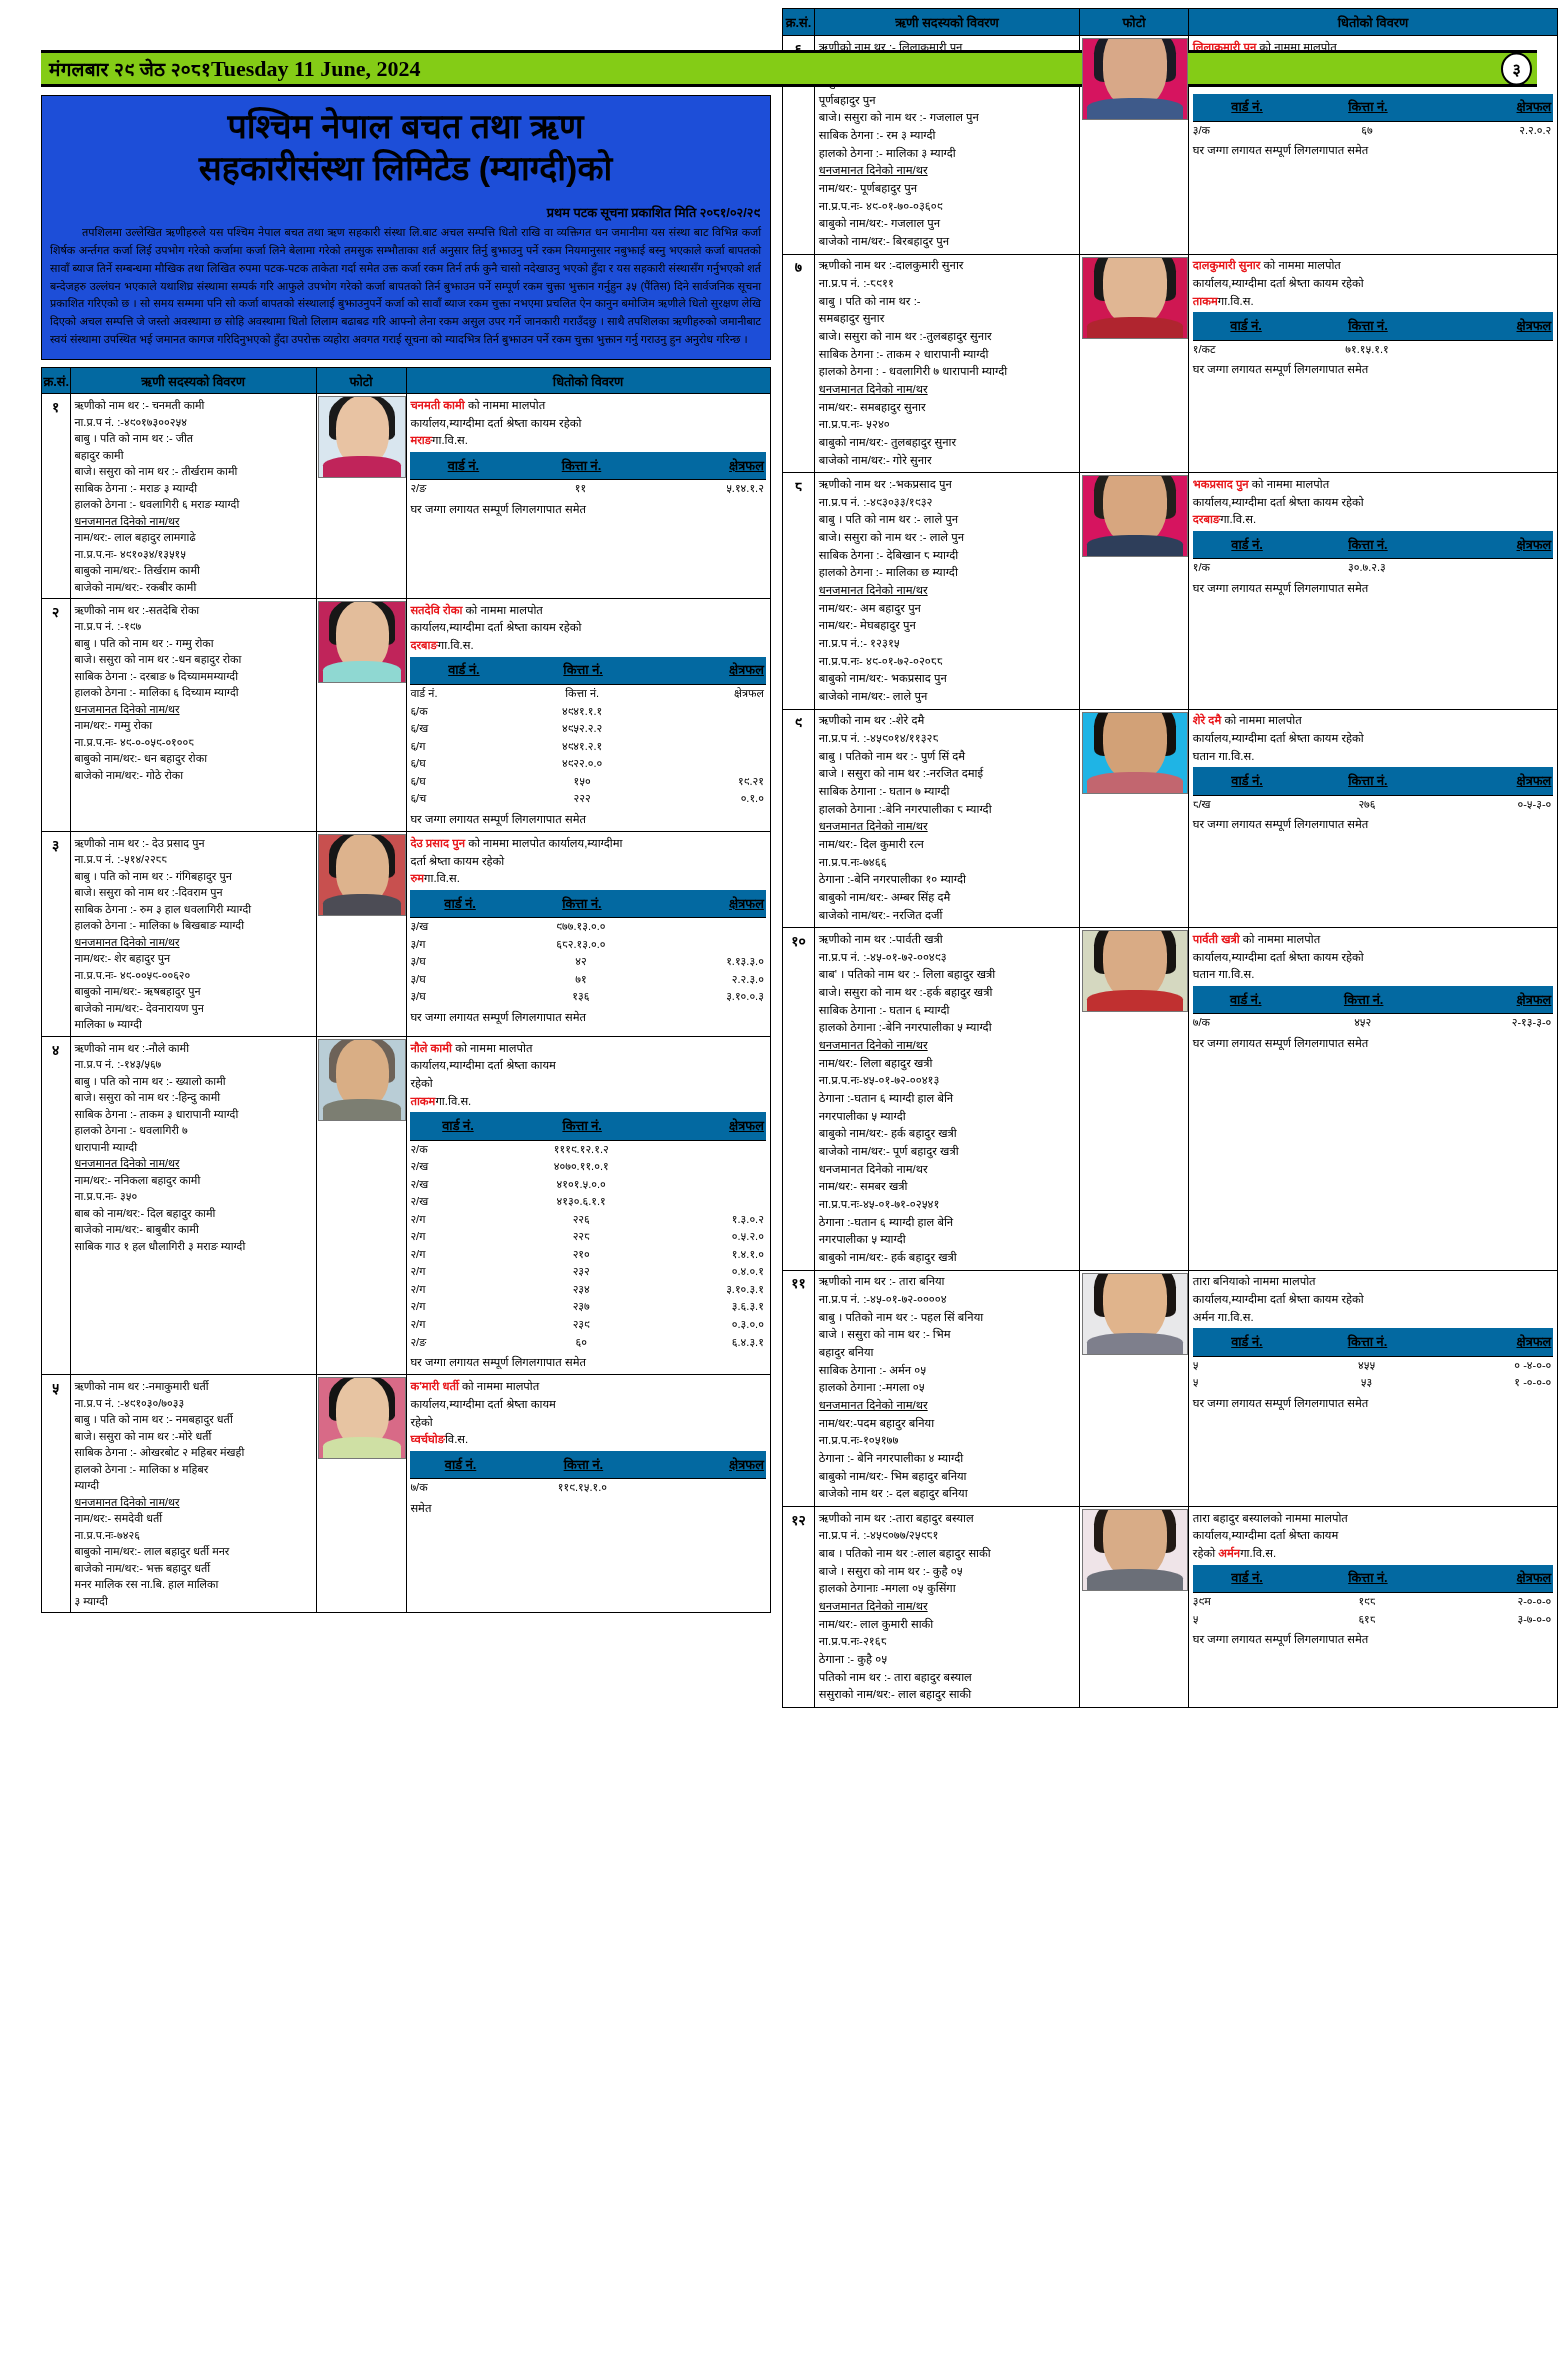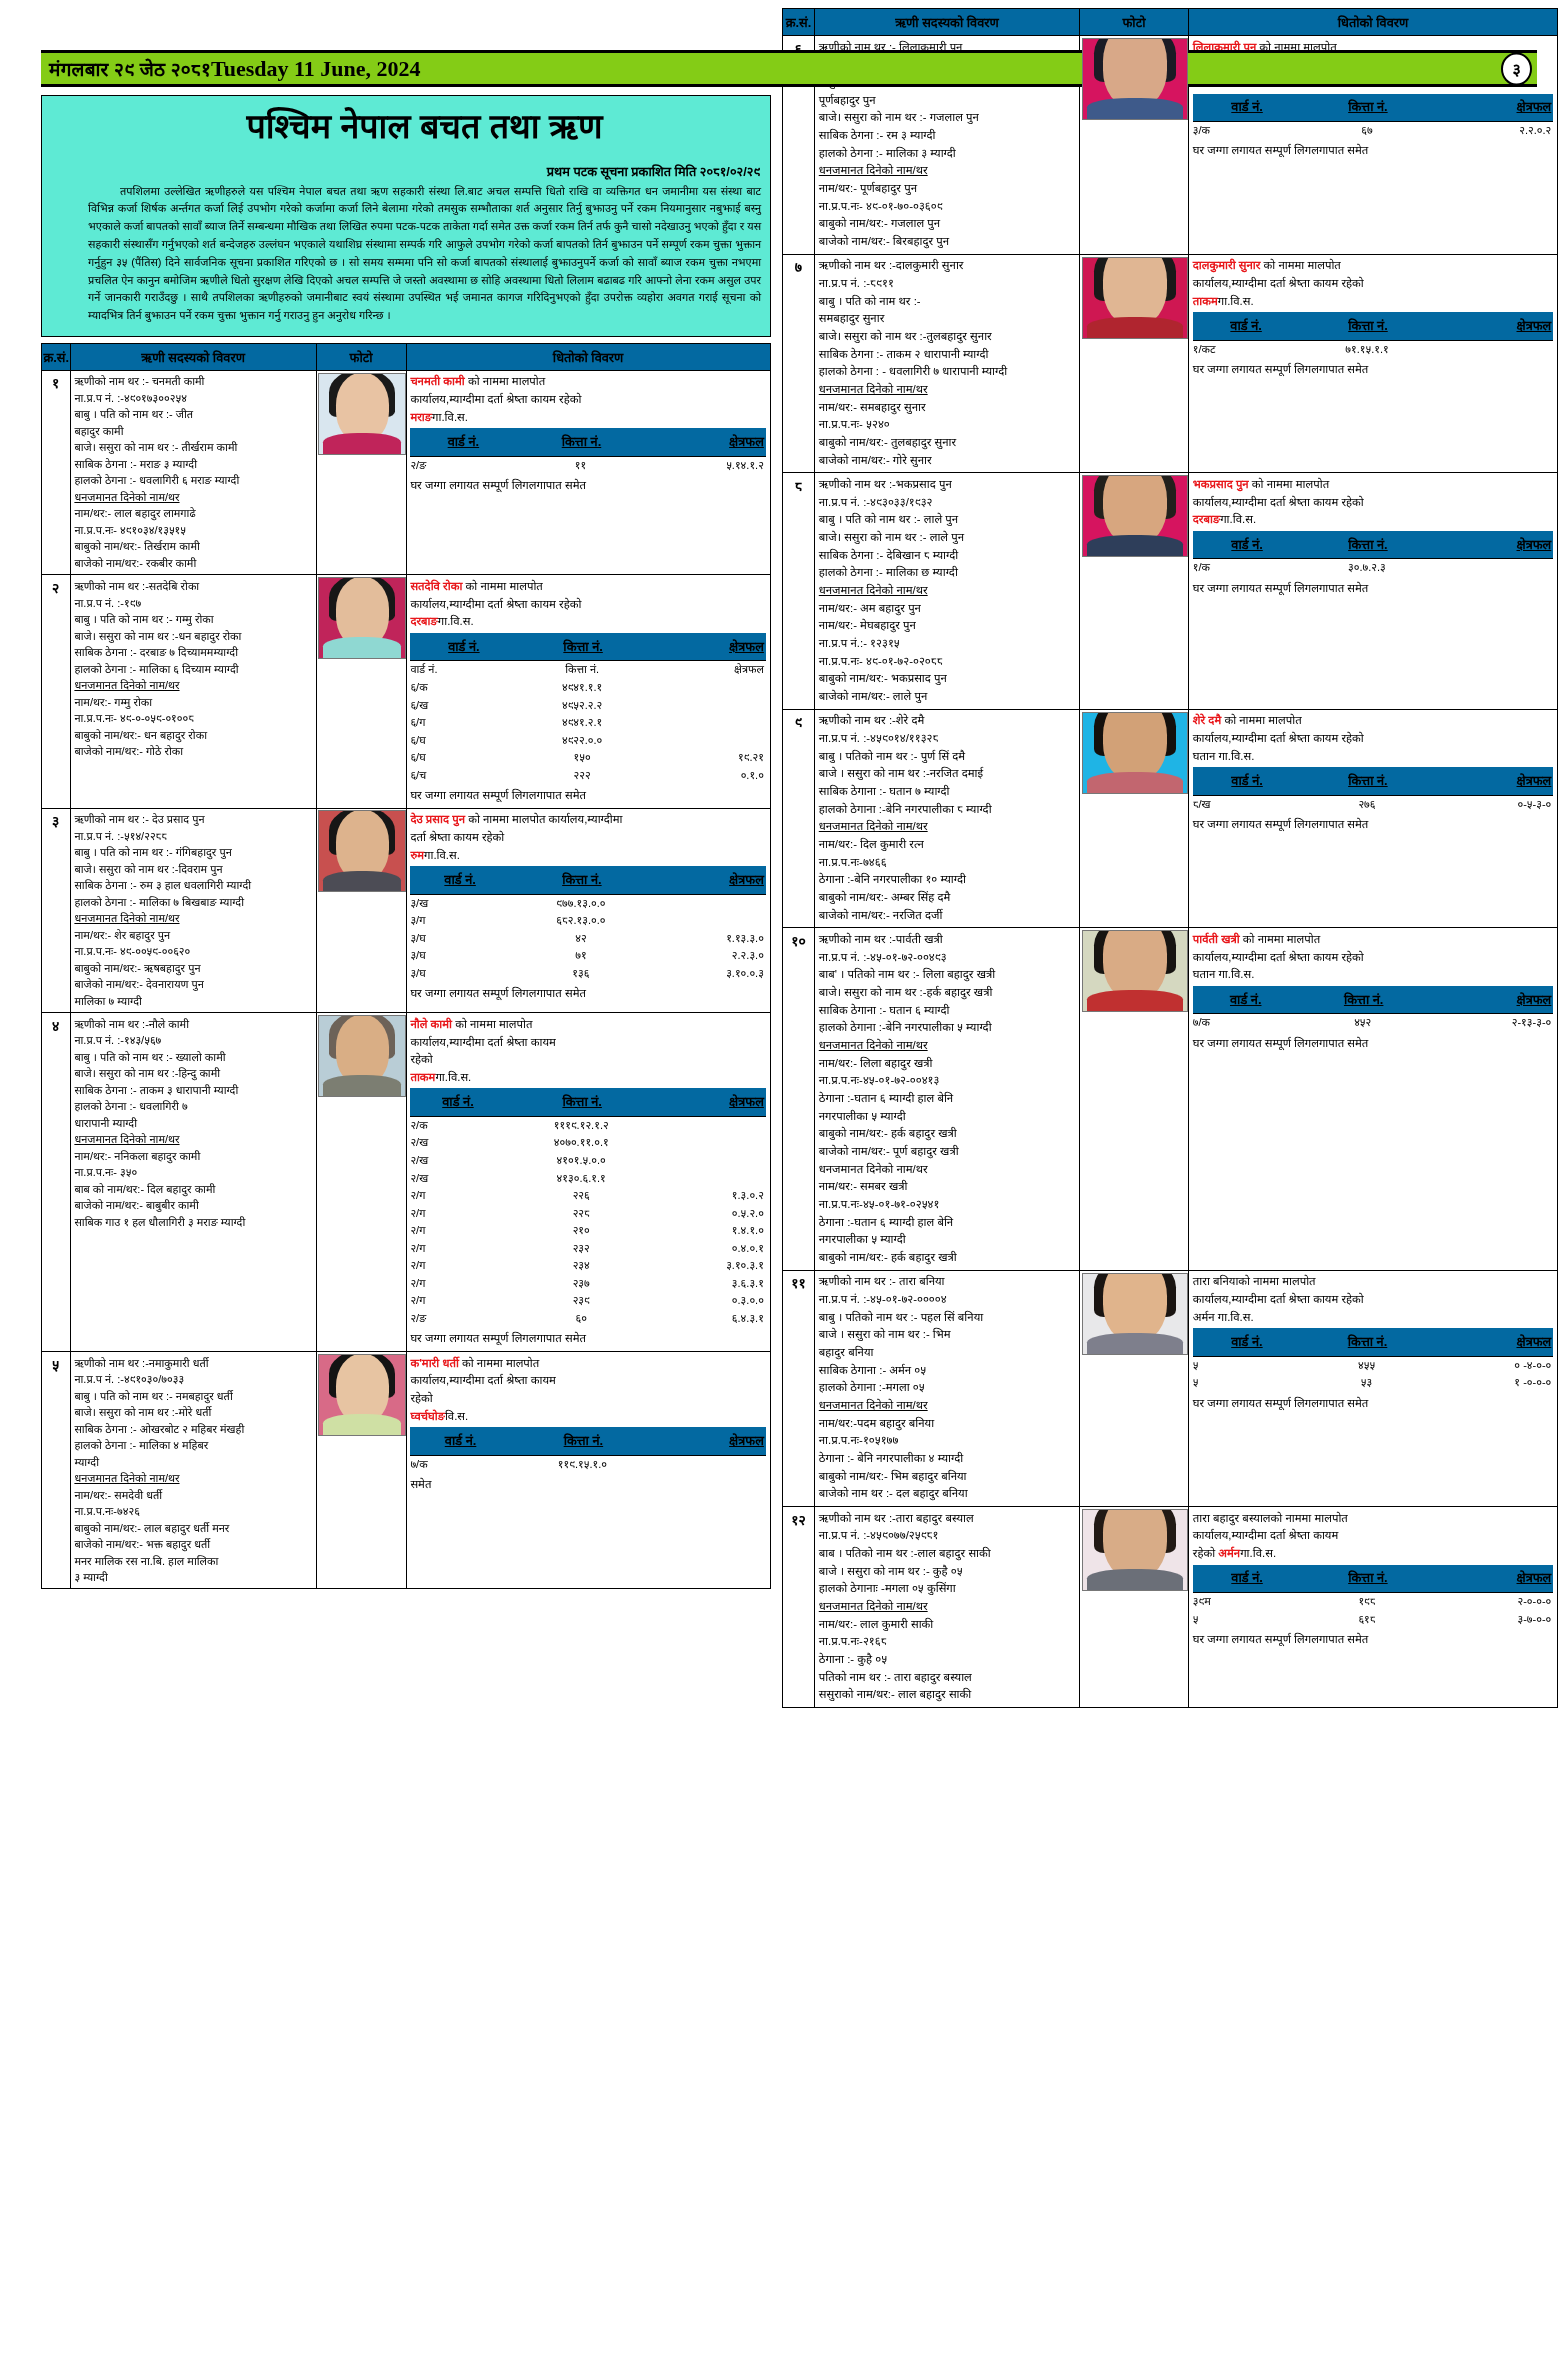--- a/index.html
+++ b/index.html
@@ -51,21 +51,21 @@
   .cols{
     display:flex;
     margin:7.6px 8.5px 0 24.6px;
     gap:11.4px;
     align-items:flex-start;
   }
   .col-left{width:730px;flex:none;}
   .col-right{width:776px;flex:none;margin-top:-93px;}
 
   
-  .notice-box{border:1.9px solid #000;box-sizing:border-box;background:#5eead4;padding-left:38px;}
+  .notice-box{border:1.9px solid #000;box-sizing:border-box;background:#1d4ed8;}
   .notice-title{
     text-align:center;
     font-family:"Liberation Sans","DejaVu Sans",sans-serif;
     font-weight:bold;
     font-size:34px;line-height:1.22;
     padding:10.4px 6.6px 6.6px;
   }
   .notice-sub{
     background:#000;color:#fff;
     text-align:center;
@@ -195,20 +195,21 @@
     <div class="pageno">३</div>
   </div>
 
   <div class="cols">
 
     <div class="col-left">
 
       <div class="notice-box">
         <div class="notice-title">
           <div>पश्चिम नेपाल बचत तथा ऋण</div>
+          <div>सहकारीसंस्था लिमिटेड (म्याग्दी)को</div>
         </div>
         <div class="pub-date">प्रथम पटक सूचना प्रकाशित मिति २०८१/०२/२९</div>
         <div class="body-text">तपशिलमा उल्लेखित ऋणीहरुले यस पश्चिम नेपाल बचत तथा ऋण सहकारी संस्था लि.बाट अचल सम्पत्ति धितो राखि वा व्यक्तिगत धन जमानीमा यस संस्था बाट विभिन्न कर्जा शिर्षक अर्न्तगत कर्जा लिई उपभोग गरेको कर्जामा कर्जा लिने बेलामा गरेको तमसुक सम्भौताका शर्त अनुसार तिर्नु बुझाउनु पर्ने रकम नियमानुसार नबुझाई बस्नु भएकाले कर्जा बापतको सावाँ ब्याज तिर्ने सम्बन्धमा मौखिक तथा लिखित रुपमा पटक-पटक ताकेता गर्दा समेत उक्त कर्जा रकम तिर्न तर्फ कुनै चासो नदेखाउनु भएको हुँदा र यस सहकारी संस्थासँग गर्नुभएको शर्त बन्देजहरु उल्लंघन भएकाले यथाशिघ्र संस्थामा सम्पर्क गरि आफुले उपभोग गरेको कर्जा बापतको तिर्न बुझाउन पर्ने सम्पूर्ण रकम चुक्ता भुक्तान गर्नुहुन ३५ (पैंतिस) दिने सार्वजनिक सूचना प्रकाशित गरिएको छ । सो समय सम्ममा पनि सो कर्जा बापतको संस्थालाई बुझाउनुपर्ने कर्जा को सावाँ ब्याज रकम चुक्ता नभएमा प्रचलित ऐन कानुन बमोजिम ऋणीले धितो सुरक्षण लेखि दिएको अचल सम्पत्ति जे जस्तो अवस्थामा छ सोहि अवस्थामा धितो लिलाम बढाबढ गरि आफ्नो लेना रकम असुल उपर गर्ने जानकारी गराउँदछु । साथै तपशिलका ऋणीहरुको जमानीबाट स्वयं संस्थामा उपस्थित भई जमानत कागज गरिदिनुभएको हुँदा उपरोक्त व्यहोरा अवगत गराई सूचना को म्यादभित्र तिर्न बुझाउन पर्ने रकम चुक्ता भुक्तान गर्नु गराउनु हुन अनुरोध गरिन्छ ।</div>
       </div>
 
       <table class="tbl tbl-left">
         <thead>
           <tr>
             <th class="c-sn">क्र.सं.</th>
             <th class="c-detail">ऋणी सदस्यको विवरण</th>

